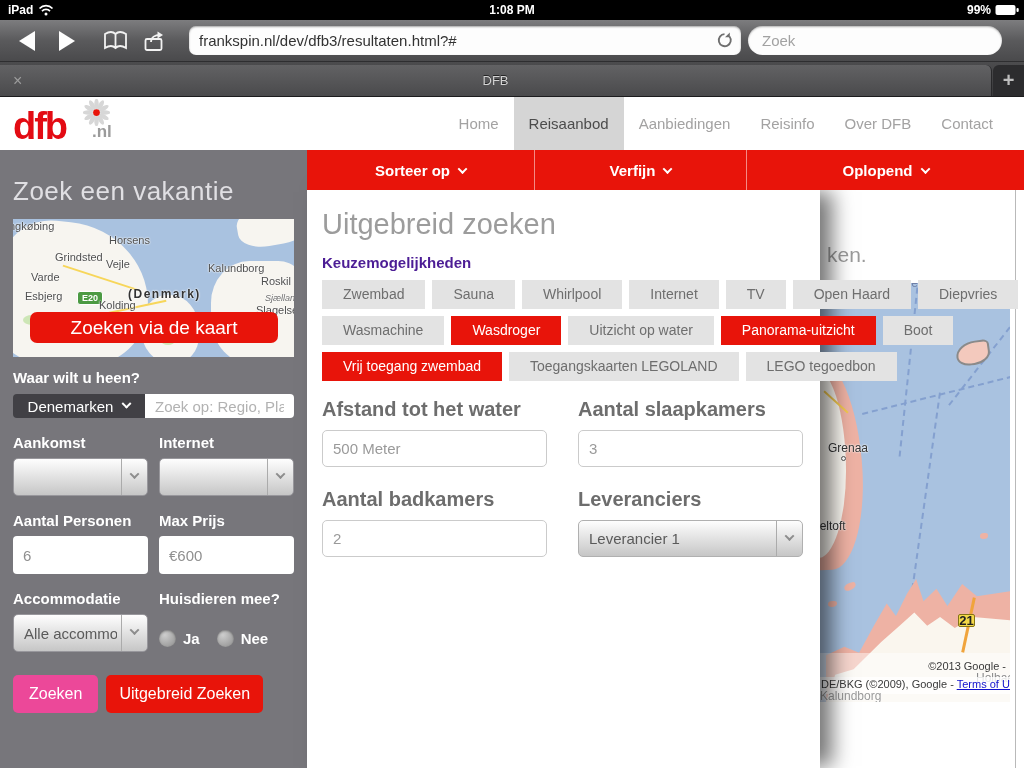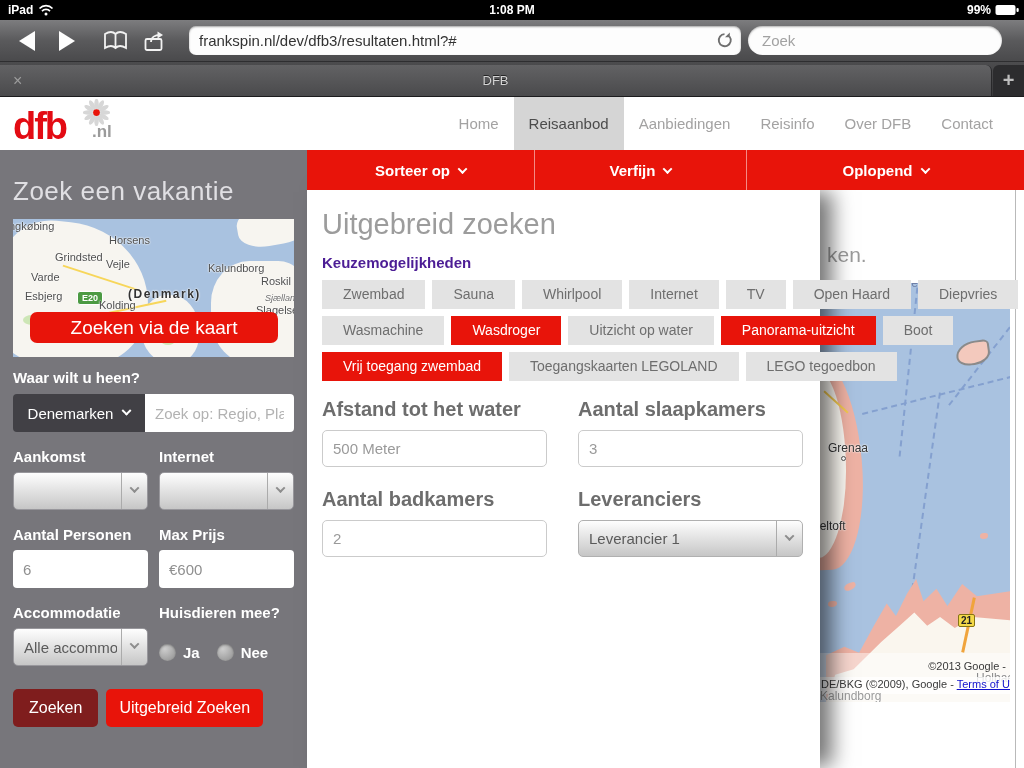--- a/index.html
+++ b/index.html
@@ -87,21 +87,21 @@
   .ml { position:absolute; font-size:11px; color:#4f4f4f; white-space:nowrap;
     text-shadow:0 0 2px #fff, 0 0 2px #fff; }
   .ml.country  { font-size:14px; font-weight:bold; color:#404040; letter-spacing:1.5px;margin-top:44px; }
   .ml.country2 { font-size:12px; font-weight:bold; color:#333; letter-spacing:1.5px; }
   .ml.small { font-size:9px; font-style:italic; color:#6f6f6f; }
   .e20 { position:absolute; background:#4c9a43; color:#fff; font-size:9px; font-weight:bold;
     padding:1px 4px; border-radius:3px; border:1px solid #fff; }
   .map-btn { position:absolute; left:17px; right:16px; top:93px; height:31px; background:#e8140a;
     border-radius:7px; color:#fff; font-size:19px; text-align:center; line-height:31px; cursor:pointer; }
   .sb-q { font-size:15px; font-weight:bold; color:#fff; margin:12px 0 8px; }
-  .country-row { display:flex; height:38px; }
+  .country-row { display:flex; height:24px; }
   .country-select { width:132px; background:#414045; border-radius:4px 0 0 4px; color:#fff; font-size:15px;
     display:flex; align-items:center; justify-content:center; cursor:pointer; }
   .country-select .chev { margin-left:10px; transform:rotate(45deg) translate(-2px,-2px); }
   .region-input { flex:1; min-width:0; border:none; outline:none; border-radius:0 4px 4px 0;
     padding:0 10px; font-size:15px; color:#555; font-family:"Liberation Sans",sans-serif; }
   .region-input::placeholder { color:#b2b2b2; }
   .two-col { display:flex; gap:11px; }
   .col { width:135px; }
   .sb-label { font-size:15px; font-weight:bold; color:#fff; margin:16px 0 7px; white-space:nowrap; }
   .ios-sel { position:relative; height:38px; background:linear-gradient(#fefefe,#c6c6c6);
@@ -113,21 +113,21 @@
   .ios-sel .arrow .chev { margin:0 0 3px 0; }
   .text-input { width:100%; height:38px; border:none; outline:none; border-radius:4px; background:#fff;
     padding:0 10px; font-size:15px; color:#8f8f8f; font-family:"Liberation Sans",sans-serif; }
   .radio-row { display:flex; align-items:center; gap:7px; margin-top:12px; height:38px; }
   .radio { width:17px; height:17px; border-radius:50%; flex:0 0 auto; cursor:pointer;
     background:radial-gradient(circle at 35% 30%, #cdcdcd, #8d8d8d); box-shadow:inset 0 1px 2px rgba(0,0,0,.3); }
   .radio-label { color:#fff; font-size:15px; font-weight:bold; margin-right:10px; }
   .btn-row { display:flex; gap:8px; margin-top:18px; }
   .btn { height:38px; border:none; border-radius:5px; color:#fff; font-size:16px; padding:0 16px;
     cursor:pointer; font-family:"Liberation Sans",sans-serif; }
-  .btn.dark { background:#7f1d1d; }
+  .btn.dark { background:#ec4899; }
   .btn.red  { background:#e8140a; padding:0 13px; }
 
   
   .bg-page { position:absolute; left:820px; right:0; top:93px; bottom:0; background:#fff; z-index:1; }
   .clipped-text { position:absolute; left:7px; top:53px; font-size:21px; color:#9b9b9b; }
   .edge-line { position:absolute; right:8px; top:0; bottom:0; width:1px; background:#b9b9b9; }
   .gmap { position:absolute; left:0; top:93px; width:190px; height:419px; background:#a9c2e0; overflow:hidden; }
   .dash-v { position:absolute; border-left:2px dashed #84a0cf; }
   .dash-h { position:absolute; border-top:2px dashed #84a0cf; }
   .sea-label { position:absolute; left:62px; top:-7px; font-size:12px; color:#64739c; letter-spacing:2px; opacity:.85; }
@@ -141,21 +141,21 @@
   .city { position:absolute; font-size:12px; color:#333; white-space:nowrap; text-shadow:0 0 2px #fff,0 0 2px #fff; }
   .city.faint { color:#8b8b8b; }
   .dot { position:absolute; width:5px; height:5px; border:1px solid #555; background:#fff; border-radius:50%; }
   .south-out { position:absolute; left:6px; top:296px; right:0; height:123px; background:#eeb2a4;
     clip-path:polygon(26% 38%,33% 20%,38% 30%,44% 12%,49% 0,53% 18%,60% 8%,66% 22%,74% 4%,82% 14%,100% 10%,100% 100%,0 100%,0 62%,10% 55%,18% 60%); }
   .south-in { position:absolute; left:6px; top:310px; right:0; height:109px; background:#faf6ee;
     clip-path:polygon(30% 45%,40% 30%,48% 18%,55% 30%,62% 22%,70% 32%,80% 22%,100% 25%,100% 100%,0 100%,5% 75%,15% 70%); }
   .islet { position:absolute; background:#eeb2a4; border-radius:50% 30% 55% 40%; }
   .road21 { position:absolute; left:147px; top:314px; width:3px; height:56px; background:#f0a43c; transform:rotate(12deg); }
   .badge21 { position:absolute; left:138px; top:331px; width:17px; height:13px; background:#f4d948;
-    border:1px solid #857416; border-radius:2px; font-size:10px; font-weight:bold; color:#222;
+    border:1px solid #857416; border-radius:2px; font-size:13px; font-weight:bold; color:#222;
     text-align:center; line-height:12px; }
   .attr-band { position:absolute; left:0; right:0; top:370px; height:49px; background:rgba(255,255,255,.45); }
   .attr1 { position:absolute; right:4px; top:377px; font-size:11px; color:#3a3a3a; }
   .attr2-band { position:absolute; left:0; right:0; top:394px; height:17px; background:rgba(255,255,255,.8); }
   .attr2 { position:absolute; left:1px; top:395px; font-size:11px; color:#3a3a3a; white-space:nowrap; }
   .attr2 a { color:#1111cc; text-decoration:underline; cursor:pointer; }
   .city.kal2 { left:0; top:406px; color:#9a9a9a; }
   .city.holb { right:-4px; top:388px; }
 
   

